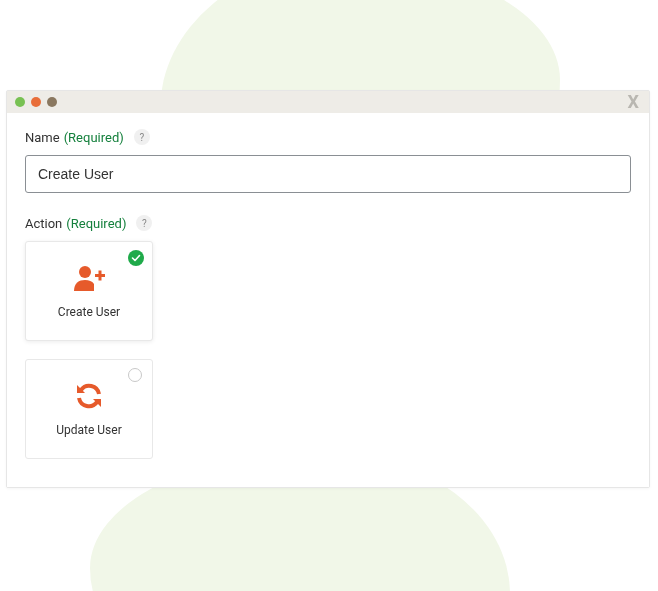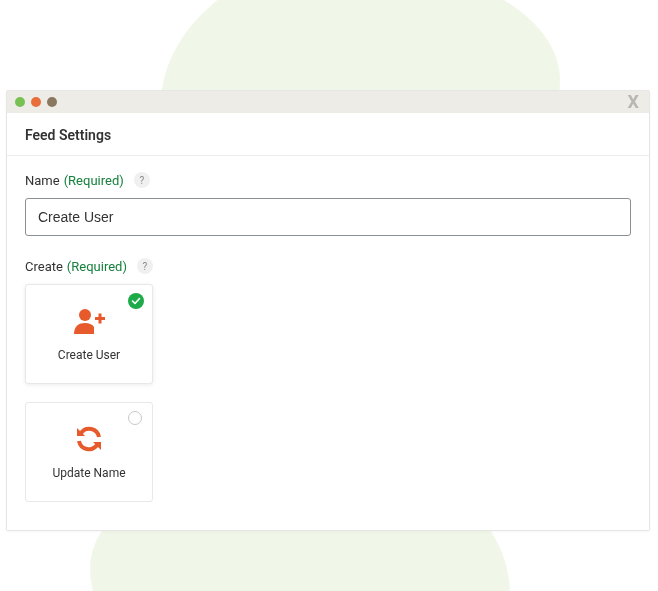--- a/index.html
+++ b/index.html
@@ -166,36 +166,33 @@
 
 <div class="window">
   <div class="titlebar">
     <div class="traffic-dot green"></div>
     <div class="traffic-dot orange"></div>
     <div class="traffic-dot brown"></div>
     <div class="close-x">X</div>
   </div>
 
   <div class="window-body">
-    <div class="header">
-      <div class="header-title">Feed Settings</div>
-    </div>
 
     <div class="content">
 
       <div class="field-label-row">
         <span class="field-label">Name</span>
         <span class="required">(Required)</span>
         <span class="help-badge">?</span>
       </div>
       <input type="text" class="text-input" value="Create User" style="">
 
       <div class="action-section">
         <div class="field-label-row">
-          <span class="field-label">Create</span>
+          <span class="field-label">Action</span>
           <span class="required">(Required)</span>
           <span class="help-badge">?</span>
         </div>
 
         <div class="action-cards">
 
           <div class="action-card selected">
             <div class="card-indicator">
               <div class="check-circle">
                 <svg viewBox="0 0 10 10">
@@ -219,21 +216,21 @@
               <div class="empty-circle"></div>
             </div>
             <div class="card-icon">
               <svg viewBox="0 0 34 30">
                 <path d="M 27 13 A 10 10 0 0 0 9 9" stroke="#e65a2b" stroke-width="4" fill="none" stroke-linecap="butt"></path>
                 <path d="M 7 17 A 10 10 0 0 0 25 21" stroke="#e65a2b" stroke-width="4" fill="none" stroke-linecap="butt"></path>
                 <path d="M5 4 L5 12 L13 12 Z" fill="#e65a2b"></path>
                 <path d="M29 26 L29 18 L21 18 Z" fill="#e65a2b"></path>
               </svg>
             </div>
-            <div class="card-label">Update Name</div>
+            <div class="card-label">Update User</div>
           </div>
 
         </div>
       </div>
 
     </div>
   </div>
 </div>
 
 </body></html>

